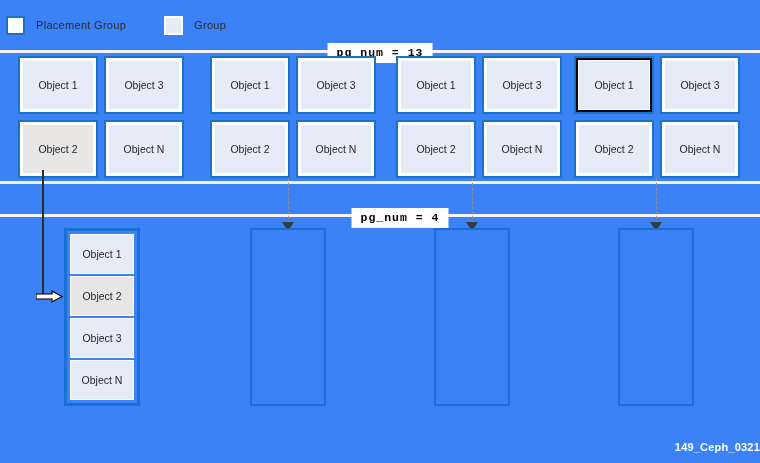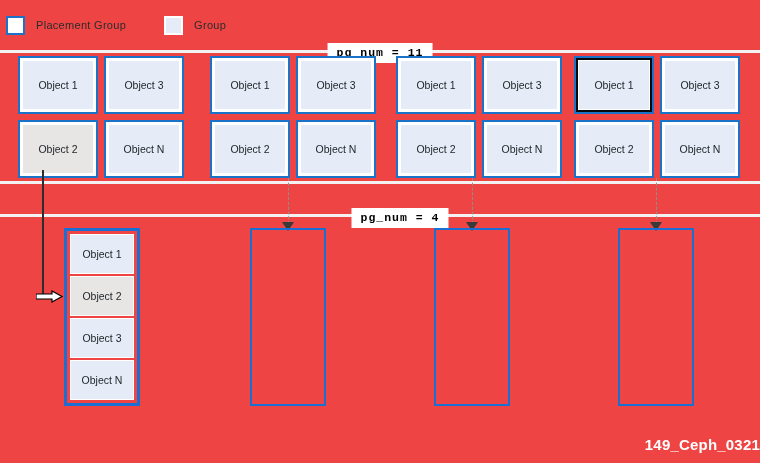--- a/index.html
+++ b/index.html
@@ -1,19 +1,19 @@
 <!DOCTYPE html>
 <html><head>
 <meta charset="utf-8">
 <style>
   html,body{margin:0;padding:0;background:#000;}
   body{width:760px;height:463px;position:relative;overflow:hidden;
        font-family:"Liberation Sans",sans-serif;color:#fff;}
 
-  .stage{position:absolute;left:0;top:0;width:760px;height:463px;background:#ef4444;}
+  .stage{position:absolute;left:0;top:0;width:760px;height:463px;background:#3b82f6;}
 
   
   .legend{position:absolute;left:6px;top:14px;height:22px;display:flex;align-items:center;gap:0;}
   .legend-item{display:flex;align-items:center;}
   .legend-item.second{margin-left:38px;}
   .sw{width:19px;height:19px;box-sizing:border-box;}
   .sw-pg{background:#ffffff;border:2px solid #1a73c8;}
   .sw-paused{background:#e5ecf7;border:2px solid #ffffff;}
   .legend-label{margin-left:11px;font-size:11px;color:#2b2b2b;letter-spacing:.3px;
                 font-family:"Liberation Sans",sans-serif;}
@@ -56,21 +56,21 @@
          background:#e5ecf7;font-size:10.5px;color:#23272b;border:1px solid #ffffff;
          font-family:"Liberation Sans",sans-serif;}
   .bcell.paused{background:#e8e6e4;}
 
   
   .vline{position:absolute;width:2px;background:#2d2d2d;}
   .dashline{position:absolute;width:0;border-left:1px dashed #8e8e8e;}
   .downarrow{position:absolute;width:0;height:0;border-left:6px solid transparent;
              border-right:6px solid transparent;border-top:9px solid #3a3a3a;}
 
-  .watermark{position:absolute;right:0px;bottom:10px;font-size:15px;font-weight:bold;
+  .watermark{position:absolute;right:0px;bottom:10px;font-size:11px;font-weight:bold;
              color:#ffffff;font-family:"Liberation Sans",sans-serif;letter-spacing:.2px;}
 </style>
 </head>
 <body>
 
 <div class="stage">
 
   <div class="legend">
     <div class="legend-item">
       <span class="sw sw-pg"></span>
@@ -79,21 +79,21 @@
     <div class="legend-item second">
       <span class="sw sw-paused"></span>
       <span class="legend-label">Group</span>
     </div>
   </div>
 
   <div class="rule r1"></div>
   <div class="rule r2"></div>
   <div class="rule r3"></div>
 
-  <div class="tag t1">pg_num = 11</div>
+  <div class="tag t1">pg_num = 13</div>
   <div class="tag t2">pg_num = 4</div>
 
   <div class="band-top">
 
     <div class="tgroup tg0">
       <div class="cell">
         <div class="fill">Object 1</div>
         </div>
       <div class="cell">
         <div class="fill">Object 3</div>

